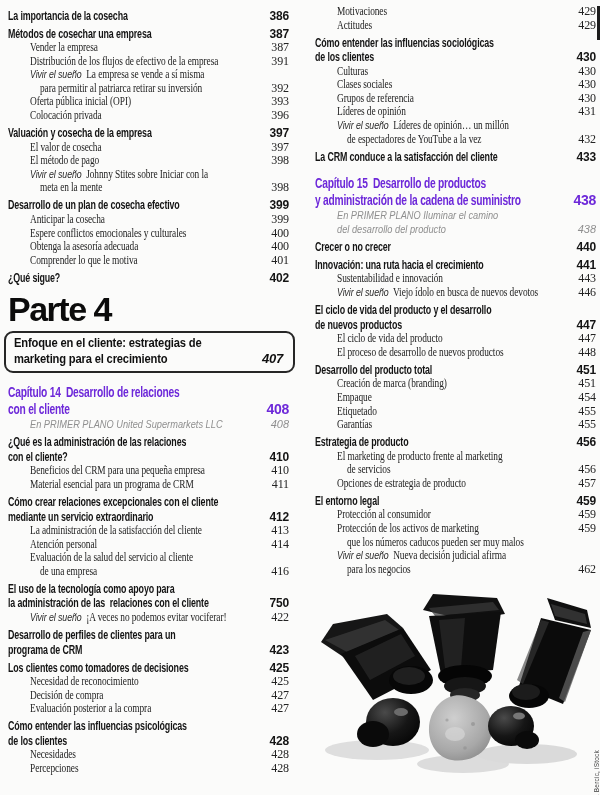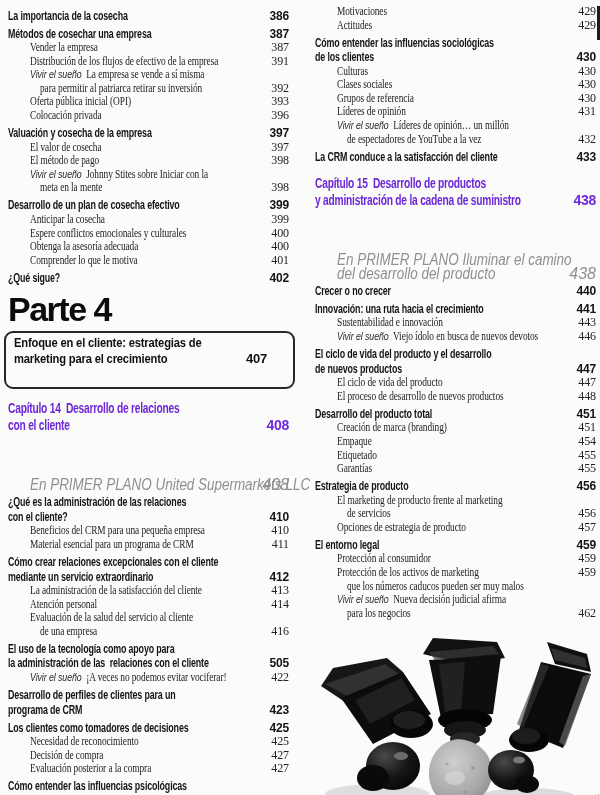--- a/index.html
+++ b/index.html
@@ -31,36 +31,36 @@
   .vds{font-family:"Liberation Sans",sans-serif;font-style:italic;font-size:11.3px;color:#2a2a2a;}
 
   
   .entry.chapter{margin-top:11px;font-family:"Liberation Sans",sans-serif;font-weight:bold;
     font-size:14px;line-height:17px;color:#6d28d9;letter-spacing:-0.3px;}
   .entry.chapter .t{transform:scaleX(.73);}
   .entry.chapter .pg{font-size:14px;}
 
   
   .entry.spotlight{font-family:"Liberation Sans",sans-serif;font-style:italic;
-    font-size:16px;line-height:13.6px;color:#8f8f8f;margin-top:44px;}
+    font-size:11px;line-height:13.6px;color:#8f8f8f;}
   .entry.spotlight .line{padding-left:22px;}
   .entry.spotlight .line.cont{padding-left:22px;}
   .entry.spotlight .t{transform:scaleX(.84);}
 
   
   .entry.part{margin-top:6px;margin-bottom:2px;font-family:"Liberation Sans",sans-serif;
     font-weight:bold;font-size:34px;line-height:36px;color:#0b0b0b;letter-spacing:-1.5px;}
   .entry.part .t{transform:none;}
 
   
   .entry.box{margin:4px -6px 4px -4px;border:2px solid #262626;border-radius:9px;
-    padding:2px 8px 20px 8px;font-family:"Liberation Sans",sans-serif;font-weight:bold;
+    padding:2px 8px 4px 8px;font-family:"Liberation Sans",sans-serif;font-weight:bold;
     font-size:13px;line-height:16px;color:#101010;letter-spacing:-0.2px;}
   .entry.box .t{transform:scaleX(.86);}
-  .entry.box .pg{font-size:13px;right:18px;}
+  .entry.box .pg{font-size:13px;right:2px;font-style:italic;}
 
   
   .photo{position:relative;margin-top:8px;height:200px;}
   .photo svg{display:block;}
   .credit{position:absolute;right:-4px;bottom:34px;transform:rotate(-90deg);
     transform-origin:100% 100%;font-family:"Liberation Sans",sans-serif;
     font-size:6.5px;color:#3c3c3c;white-space:nowrap;letter-spacing:.2px;}
 
   .scan-edge{position:absolute;top:6px;right:0;width:3px;height:34px;background:#1c1c1c;}
 </style>
@@ -158,21 +158,21 @@
           </div>
           <div class="entry sub">
             <div class="line"><span class="t">Atención personal</span><span class="pg">414</span></div>
           </div>
           <div class="entry sub">
             <div class="line"><span class="t">Evaluación de la salud del servicio al cliente</span></div>
             <div class="line cont"><span class="t">de una empresa</span><span class="pg">416</span></div>
           </div>
           <div class="entry h1">
             <div class="line"><span class="t">El uso de la tecnología como apoyo para</span></div>
-            <div class="line cont"><span class="t">la administración de las  relaciones con el cliente</span><span class="pg">505</span></div>
+            <div class="line cont"><span class="t">la administración de las  relaciones con el cliente</span><span class="pg">750</span></div>
           </div>
           <div class="entry dream">
             <div class="line"><span class="t"><span class="vds">Vivir el sueño</span>  ¡A veces no podemos evitar vociferar!</span><span class="pg">422</span></div>
           </div>
           <div class="entry h1">
             <div class="line"><span class="t">Desarrollo de perfiles de clientes para un</span></div>
             <div class="line cont"><span class="t">programa de CRM</span><span class="pg">423</span></div>
           </div>
           <div class="entry h1">
             <div class="line"><span class="t">Los clientes como tomadores de decisiones</span><span class="pg">425</span></div>

